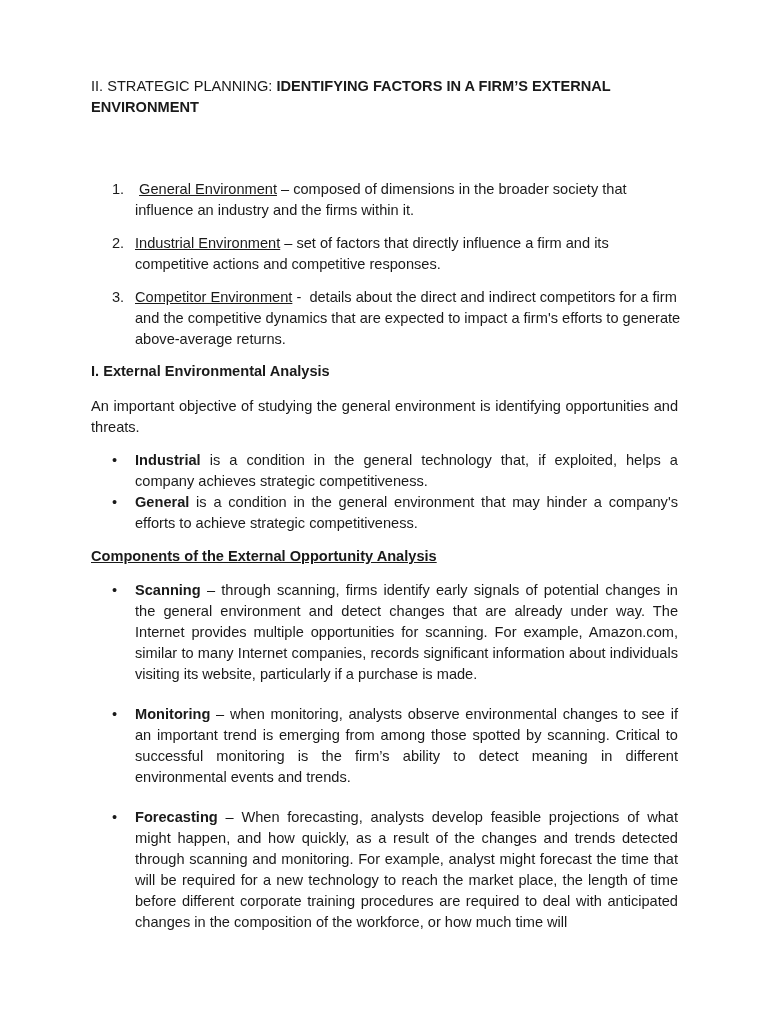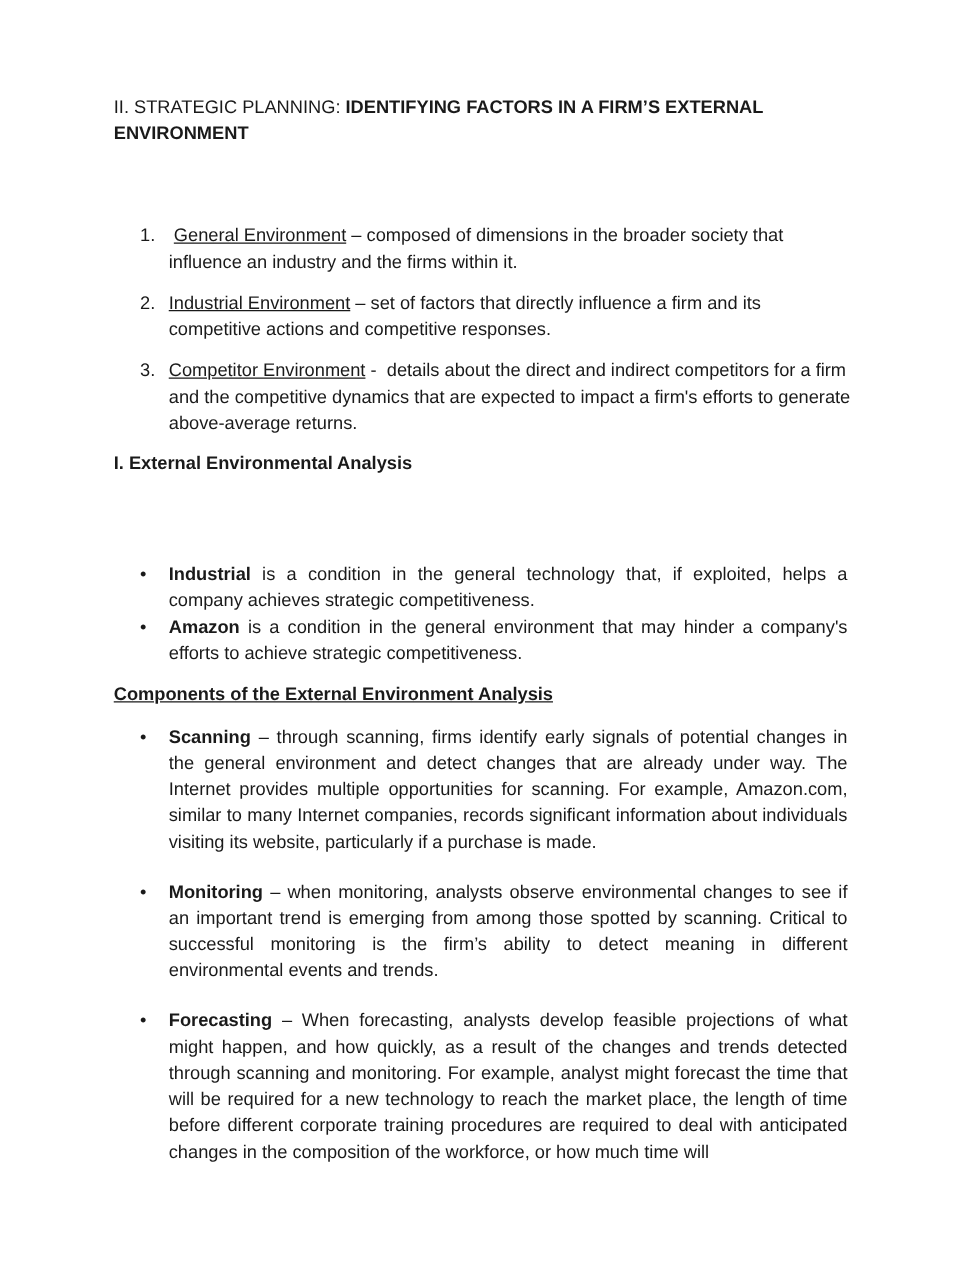--- a/index.html
+++ b/index.html
@@ -107,32 +107,33 @@
     <div class="body"><span class="u">Industrial Environment</span><span> – </span><span>set of factors that directly influence a firm and its competitive actions and competitive responses.</span></div>
   </div>
 
   <div class="abs numbered" style="top:287px;height:63px;">
     <span class="num">3.</span>
     <div class="body"><span class="u">Competitor Environment</span><span style="white-space:pre;"> -  </span><span>details about the direct and indirect competitors for a firm and the competitive dynamics that are expected to impact a firm's efforts to generate above-average returns.</span></div>
   </div>
 
   <div class="abs section-title" style="top:361px;">I. External Environmental Analysis</div>
 
+  <div class="abs para" style="top:396px;">An important objective of studying the general environment is identifying opportunities and threats.</div>
 
   <div class="abs bullet" style="top:450px;height:42px;">
     <span class="dot">•</span>
     <div class="body"><b>Industrial</b><span> is a condition in the general technology that, if exploited, helps a company achieves strategic competitiveness.</span></div>
   </div>
 
   <div class="abs bullet" style="top:492px;height:42px;">
     <span class="dot">•</span>
-    <div class="body"><b>Amazon</b><span> is a condition in the general environment that may hinder a company's efforts to achieve strategic competitiveness.</span></div>
+    <div class="body"><b>General</b><span> is a condition in the general environment that may hinder a company's efforts to achieve strategic competitiveness.</span></div>
   </div>
 
-  <div class="abs comp-title" style="top:546px;">Components of the External Environment Analysis</div>
+  <div class="abs comp-title" style="top:546px;">Components of the External Opportunity Analysis</div>
 
   <div class="abs bullet" style="top:580px;height:105px;">
     <span class="dot">•</span>
     <div class="body"><b>Scanning</b><span> – through scanning, firms identify early signals of potential changes in the general environment and detect changes that are already under way. The Internet provides multiple opportunities for scanning. For example, Amazon.com, similar to many Internet companies, records significant information about individuals visiting its website, particularly if a purchase is made.</span></div>
   </div>
 
   <div class="abs bullet" style="top:704px;height:84px;">
     <span class="dot">•</span>
     <div class="body"><b>Monitoring</b><span> – when monitoring, analysts observe environmental changes to see if an important trend is emerging from among those spotted by scanning. Critical to successful monitoring is the firm’s ability to detect meaning in different environmental events and trends.</span></div>
   </div>

